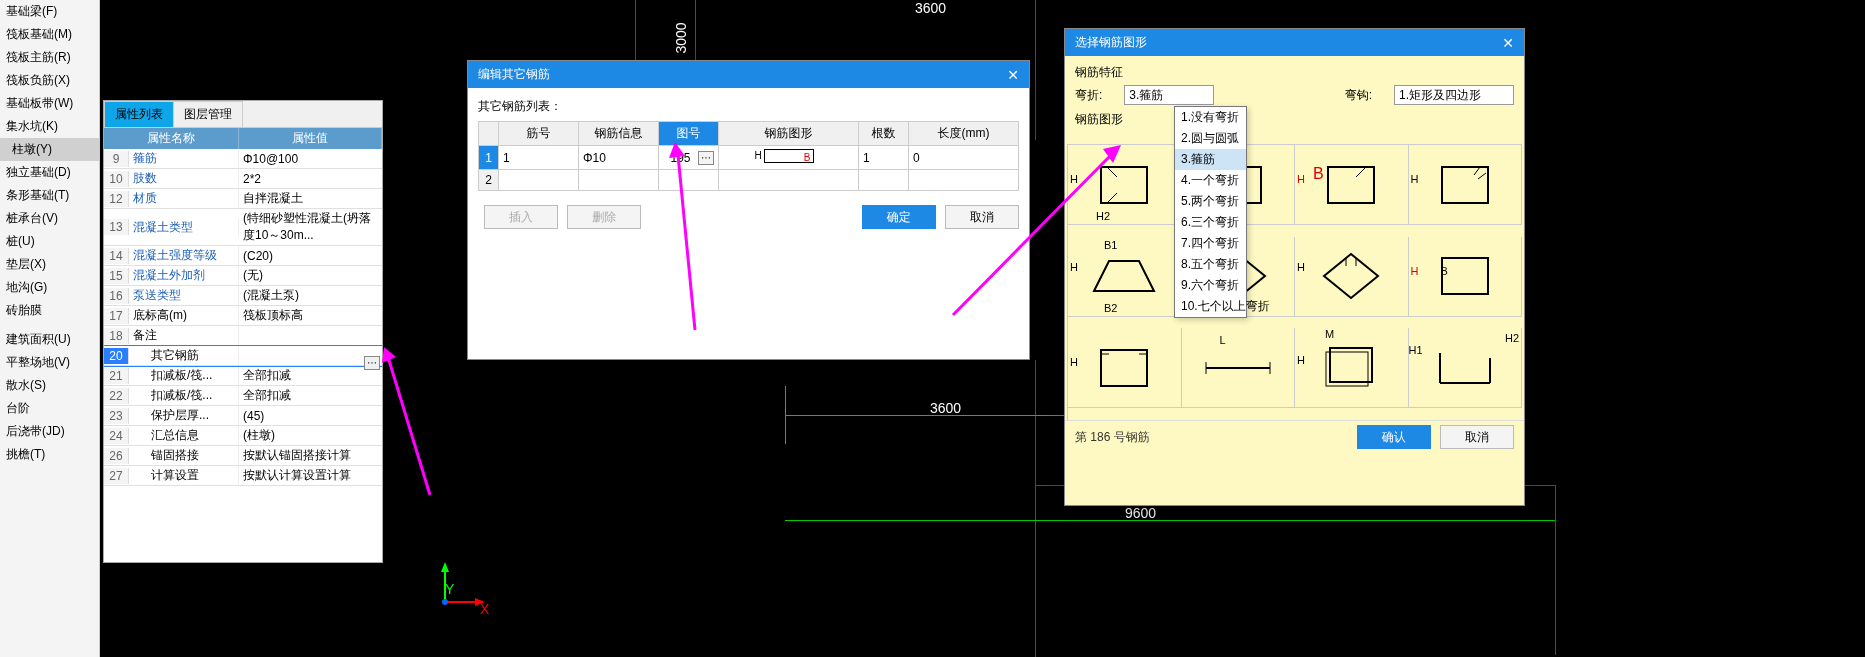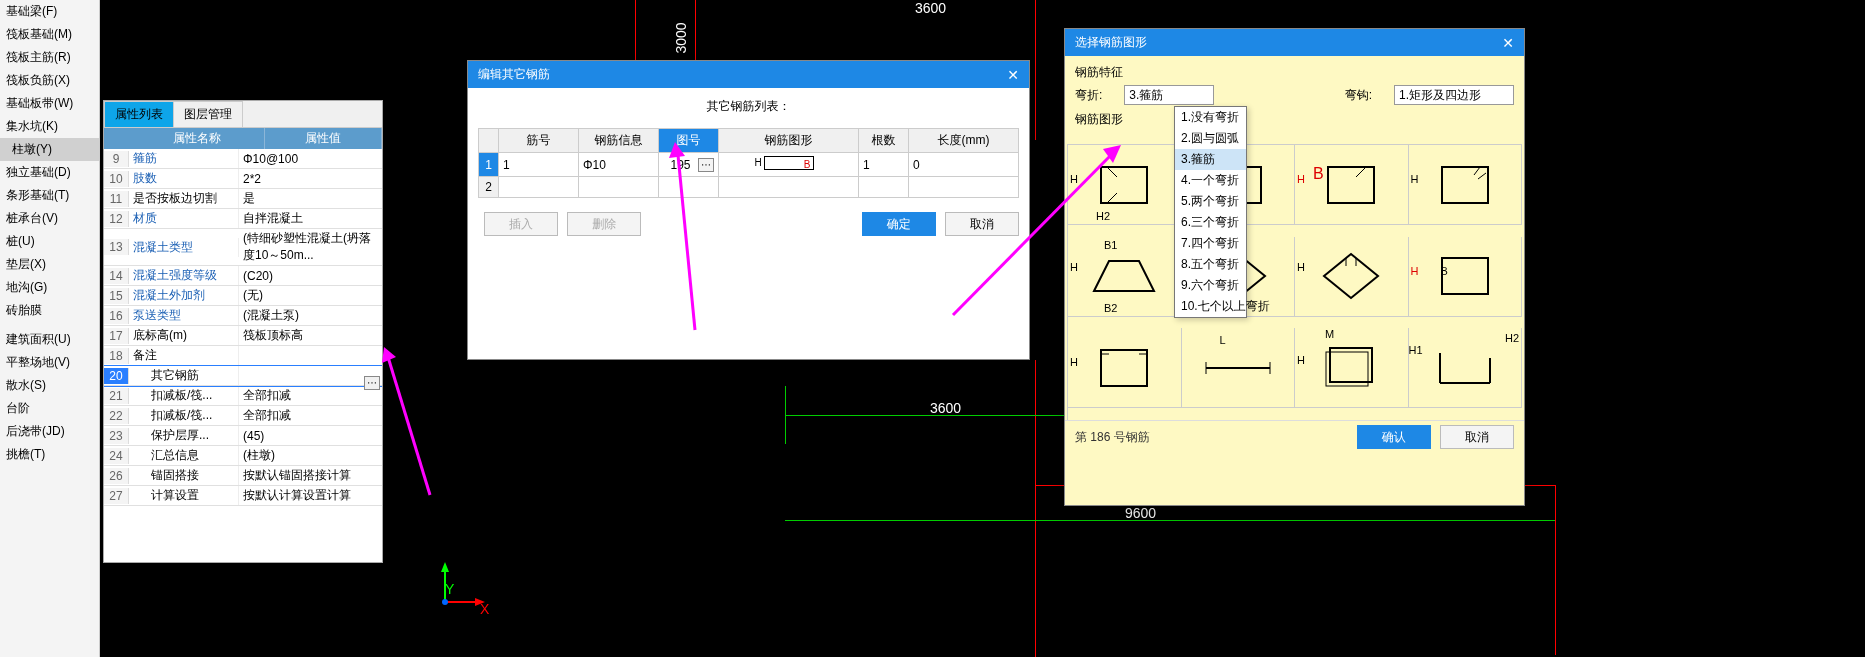--- a/index.html
+++ b/index.html
@@ -8,21 +8,21 @@
 
 .left-nav { position: absolute; left: 0; top: 0; width: 100px; height: 657px; background: #f4f4f4; border-right: 1px solid #ccc; }
 .left-nav .item { padding: 3px 6px; cursor: default; white-space: nowrap; }
 .left-nav .item.sel { background: #d0d0d0; padding-left: 12px; }
 
 
 .prop-panel { position: absolute; left: 103px; top: 100px; width: 280px; height: 463px; background: #fff; border: 1px solid #aaa; }
 .prop-tabs { display: flex; border-bottom: 1px solid #ccc; background: #f0f0f0; }
 .prop-tabs .tab { padding: 4px 10px; border: 1px solid #ccc; border-bottom: none; background: #0ea5e9; margin-right: -1px; cursor: pointer; }
 .prop-tabs .tab.inactive { background: #f0f0f0; }
-.prop-head { display: flex; background: #5c9ccc; color: #fff; padding-left: 26px; }
+.prop-head { display: flex; background: #5c9ccc; color: #fff; }
 .prop-head .hcell { padding: 2px 4px; border-right: 1px solid #8cb6d8; text-align: center; }
 .prop-body { overflow-y: auto; height: 415px; }
 .prop-row { display: flex; border-bottom: 1px solid #e0e0e0; min-height: 18px; align-items: center; }
 .prop-row .num { width: 25px; text-align: center; color: #666; background: #f4f4f4; border-right: 1px solid #ddd; padding: 1px 0; }
 .prop-row .nm { width: 110px; padding: 1px 4px; color: #1a5fb4; border-right: 1px solid #eee; }
 .prop-row .nm.blk { color: #000; }
 .prop-row .val { flex: 1; padding: 1px 4px; position: relative; }
 .prop-row.sel { outline: 1px solid #2a7fff; }
 .prop-row.sel .val { background: #fff; }
 .prop-row.sel .num { background: #2a7fff; color:#fff; }
@@ -36,21 +36,21 @@
 .canvas .dim { position: absolute; color: #fff; font-size: 14px; }
 .axis-y { position:absolute; left:60px; bottom:60px; color:#0f0; font-size:14px; }
 .axis-x { position:absolute; left:95px; bottom:40px; color:#f00; font-size:14px; }
 .axis-arrow { position:absolute; }
 
 
 .dlg { position: absolute; background: #fff; border: 1px solid #888; box-shadow: 0 4px 20px rgba(0,0,0,0.3); }
 .dlg-title { background: #1e88e5; color: #fff; padding: 5px 10px; display: flex; justify-content: space-between; align-items: center; }
 .dlg-close { cursor: pointer; font-size: 14px; }
 .dlg-body { padding: 10px; }
-.dlg-label { margin-bottom: 13px; text-align: center; }
+.dlg-label { margin-bottom: 6px; }
 
 
 .rb-table { width: 100%; border-collapse: collapse; }
 .rb-table th, .rb-table td { border: 1px solid #ccc; padding: 3px 4px; text-align: center; font-weight: normal; }
 .rb-table th { background: #f0f0f0; }
 .rb-table th.sel { background: #1e88e5; color: #fff; }
 .rb-table td.rowhead { background: #f0f0f0; width: 20px; }
 .rb-table td.rowhead.sel { background: #1e88e5; color:#fff; }
 .rb-table td .cell-dots { float: right; border: 1px solid #888; background: #f4f4f4; width: 16px; height: 14px; line-height: 12px; cursor: pointer; font-size: 10px; }
 .rb-shape { display: inline-block; width: 50px; height: 14px; border: 1px solid #000; position: relative; }
@@ -123,33 +123,28 @@
         <div class="num">9</div>
         <div class="nm ">箍筋</div>
         <div class="val">Φ10@100</div>
       </div>
       <div class="prop-row">
         <div class="num">10</div>
         <div class="nm ">肢数</div>
         <div class="val">2*2</div>
       </div>
       <div class="prop-row">
-        <div class="num">11</div>
-        <div class="nm blk">是否按板边切割</div>
-        <div class="val">是</div>
-      </div>
-      <div class="prop-row">
         <div class="num">12</div>
         <div class="nm ">材质</div>
         <div class="val">自拌混凝土</div>
       </div>
       <div class="prop-row">
         <div class="num">13</div>
         <div class="nm ">混凝土类型</div>
-        <div class="val">(特细砂塑性混凝土(坍落度10～50m...</div>
+        <div class="val">(特细砂塑性混凝土(坍落度10～30m...</div>
       </div>
       <div class="prop-row">
         <div class="num">14</div>
         <div class="nm ">混凝土强度等级</div>
         <div class="val">(C20)</div>
       </div>
       <div class="prop-row">
         <div class="num">15</div>
         <div class="nm ">混凝土外加剂</div>
         <div class="val">(无)</div>

